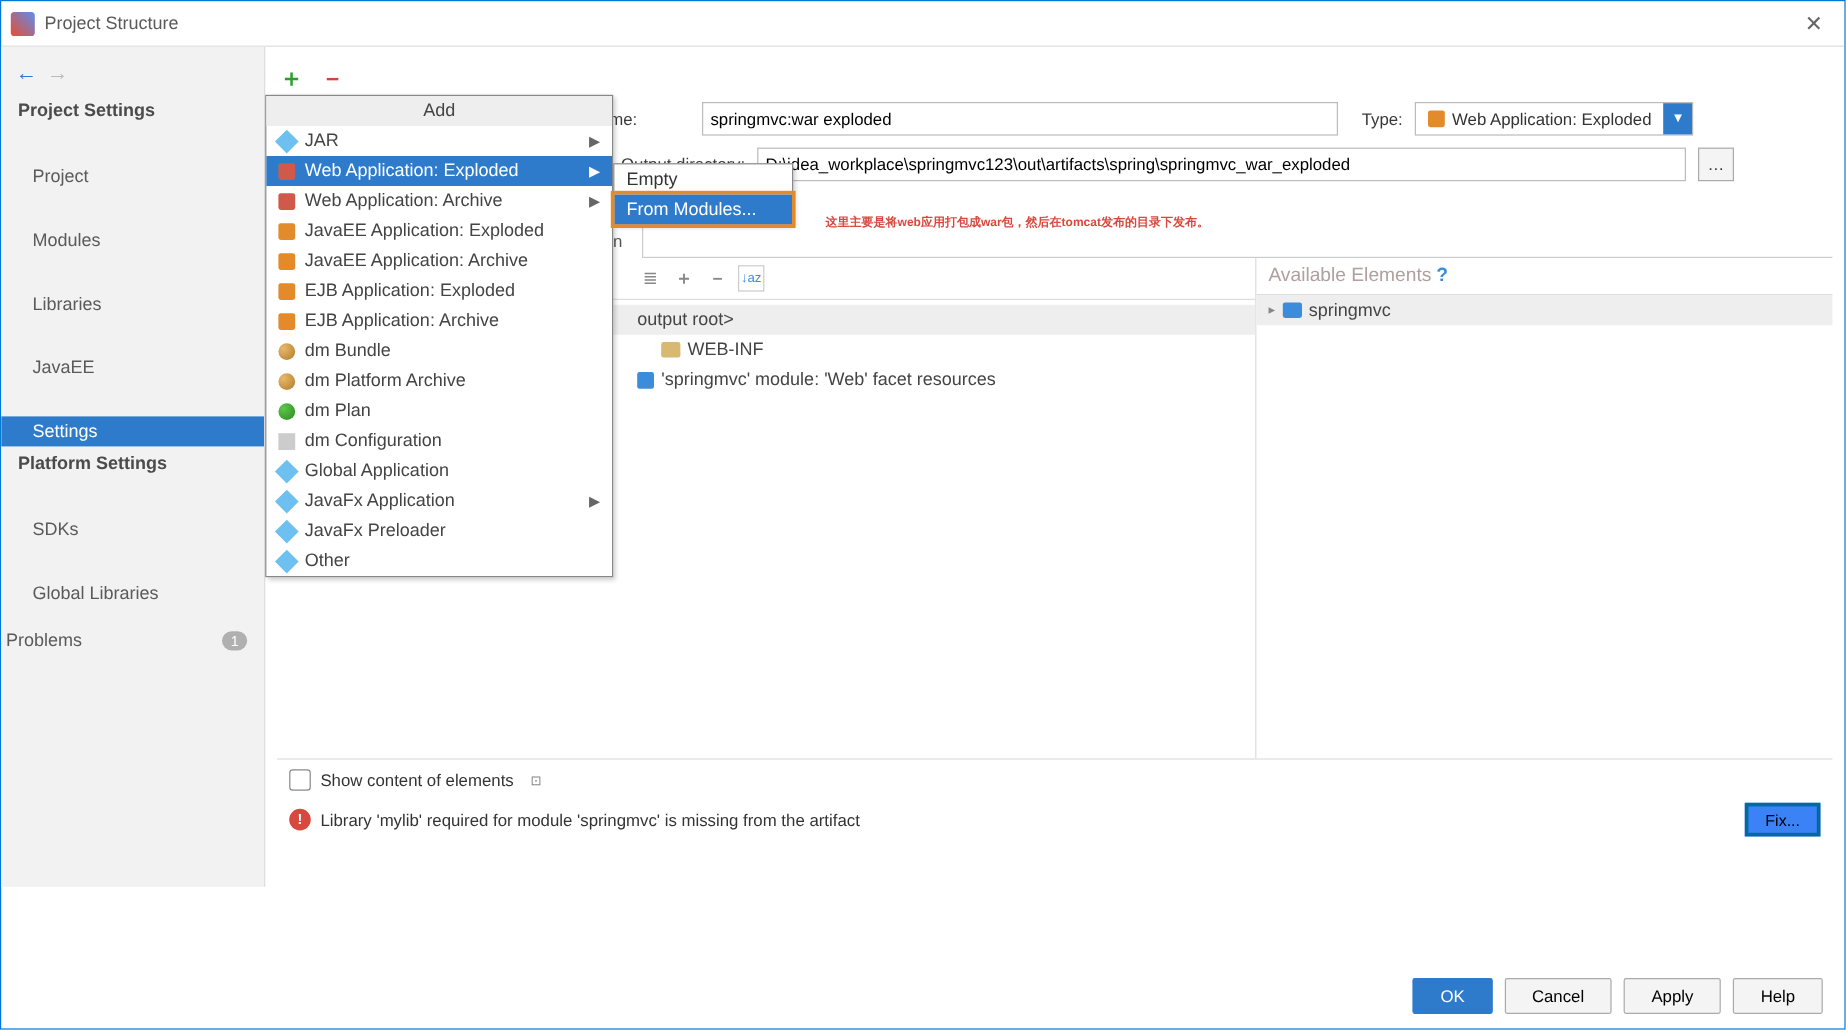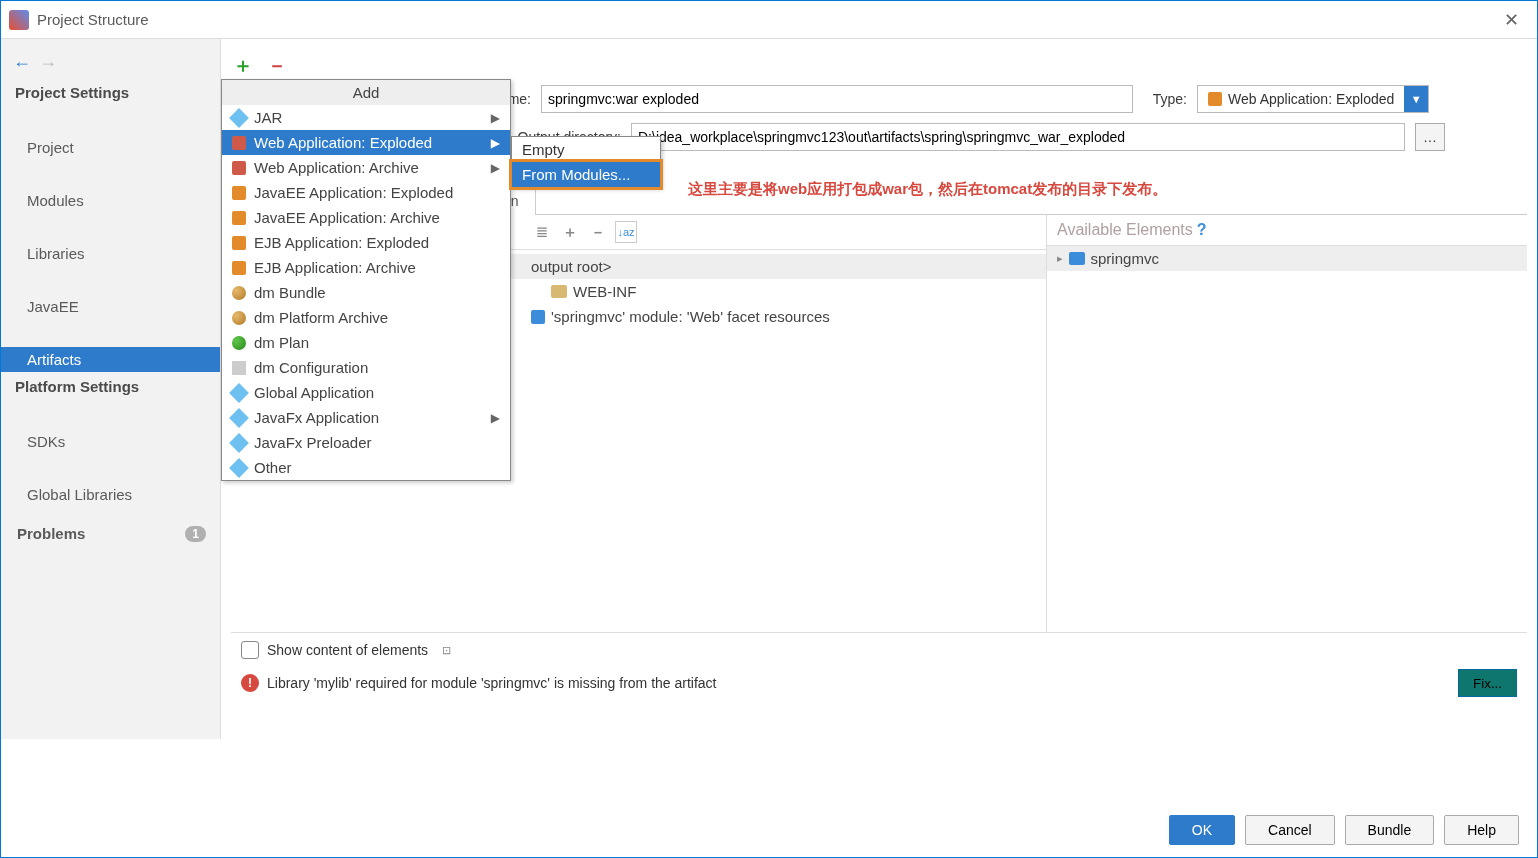--- a/index.html
+++ b/index.html
@@ -10,30 +10,30 @@
 .titlebar .close { font-size: 18px; color: #666; cursor: pointer; padding: 4px 10px; }
 .main { display: flex; height: 700px; position: relative; }
 .sidebar { width: 220px; background: #f2f2f2; padding: 6px 0; border-right: 1px solid #ddd; position: relative; }
 .sidebar .navarrows { padding: 6px 12px; display: flex; gap: 8px; }
 .sidebar .navarrows span { font-size: 18px; color: #bbb; }
 .sidebar .navarrows .active { color: #2e7bcc; }
 .sidebar .section-title { font-weight: bold; color: #4b4b4b; padding: 6px 14px; font-size: 15px; }
 .sidebar .item { padding: 4px 14px 4px 26px; font-size: 15px; color: #5a5a5a; cursor: pointer; display: flex; align-items: center; justify-content: space-between; margin-top: 28px; }
 .sidebar .item.selected { background: #2e7bcc; color: #fff; }
 .sidebar .badge { background: #b0b0b0; color: #fff; border-radius: 10px; font-size: 12px; padding: 1px 7px; }
-.sidebar .item.problems { display: flex; justify-content: space-between; padding-left: 4px; color: #5a5a5a; font-weight: bold; margin-top: 14px; margin-left: 12px; }
+.sidebar .item.problems { display: flex; justify-content: space-between; padding-left: 4px; color: #5a5a5a; font-weight: normal; margin-top: 14px; }
 .content { flex: 1; position: relative; padding: 14px 10px 10px 10px; }
 .toolbar-top { display: flex; align-items: center; gap: 10px; margin-bottom: 8px; }
 .icon-btn { width: 24px; height: 24px; display: inline-flex; align-items: center; justify-content: center; font-size: 20px; cursor: pointer; }
 .plus { color: #2aa02a; font-weight: bold; }
 .minus { color: #c44; font-weight: bold; }
 .row { display: flex; align-items: center; gap: 10px; margin-bottom: 10px; }
 .row .label { min-width: 60px; color: #3a3a3a; text-align: right; }
 .row input[type=text] { height: 28px; border: 1px solid #bbb; padding: 2px 6px; font-size: 14px; }
-.name-input { width: 592px; }
+.name-input { width: 530px; margin-left: 44px; }
 .type-select { display: flex; align-items: center; border: 1px solid #bbb; height: 28px; }
 .type-select .inner { padding: 2px 10px; display: flex; align-items: center; gap: 6px; }
 .type-select .dd { width: 24px; height: 26px; background: #2e7bcc; color: #fff; display: flex; align-items: center; justify-content: center; font-size: 11px; }
 .outdir-input { width: 774px; }
 .browse { width: 30px; height: 28px; border: 1px solid #aaa; background: #f4f4f4; display: flex; align-items: center; justify-content: center; font-size: 14px; cursor: pointer; }
 .checkbox-row { display: flex; align-items: center; gap: 8px; margin-bottom: 6px; }
 .checkbox { width: 18px; height: 18px; border: 1px solid #888; border-radius: 3px; display: inline-flex; align-items: center; justify-content: center; font-size: 13px; color: #333; }
 .tabs { border-bottom: 1px solid #ccc; display: flex; gap: 0; margin-top: 4px; }
 .tab { padding: 6px 16px; border: 1px solid #ccc; border-bottom: none; background: #eee; font-size: 14px; color: #555; cursor: pointer; }
 .tab.active { background: #fff; border-top: 1px solid #bbb; position: relative; top: 1px; }
@@ -46,40 +46,40 @@
 .tree-row { display: flex; align-items: center; gap: 6px; padding: 4px 10px; font-size: 15px; color: #444; }
 .tree-row.root { background: #eee; }
 .tree-row.child { padding-left: 30px; }
 .folder-icon { width: 16px; height: 13px; background: #d9b872; border-radius: 2px; display: inline-block; }
 .module-icon { width: 14px; height: 14px; background: #3b8ddb; display: inline-block; border-radius: 2px; }
 .avail-header { padding: 6px 10px; font-size: 16px; color: #b0a0a0; border-bottom: 1px solid #ddd; display: flex; align-items: center; gap: 4px; }
 .avail-header .q { color: #3b8ddb; font-weight: bold; }
 .bottom-area { padding: 8px 10px; }
 .error-row { display: flex; align-items: center; gap: 8px; margin-top: 10px; }
 .error-icon { width: 18px; height: 18px; border-radius: 50%; background: #d7493f; color: #fff; display: flex; align-items: center; justify-content: center; font-size: 12px; font-weight: bold; }
-.fix-btn { margin-left: auto; padding: 4px 14px; border: 1px solid #0369a1; background: #0f766e; cursor: pointer; height: 28px; }
+.fix-btn { margin-left: auto; padding: 4px 14px; border: 3px solid #0369a1; background: #3b82f6; cursor: pointer; height: 28px; }
 .dialog-buttons { position: absolute; bottom: 12px; right: 18px; display: flex; gap: 10px; }
 .btn { padding: 6px 22px; border: 1px solid #aaa; background: #f4f4f4; cursor: pointer; font-size: 14px; border-radius: 2px; }
 .btn.primary { background: #2e7bcc; color: #ffffff; border-color: #2e7bcc; }
 
 .popup { position: absolute; left: 220px; top: 78px; width: 290px; background: #fff; border: 1px solid #888; box-shadow: 2px 2px 4px rgba(0,0,0,0.2); z-index: 10; }
 .popup .title { text-align: center; background: #eee; padding: 4px 0; font-size: 15px; color: #444; }
 .popup .mi { display: flex; align-items: center; gap: 8px; padding: 4px 10px; font-size: 15px; color: #444; cursor: pointer; position: relative; }
 .popup .mi .arrow { margin-left: auto; font-size: 12px; color: #666; }
 .popup .mi.selected { background: #2e7bcc; color: #fff; }
 .popup .mi.selected .arrow { color: #fff; }
 .diamond { width: 14px; height: 14px; transform: rotate(45deg); background: #6ec0f0; display: inline-block; }
 .gift { width: 14px; height: 14px; background: #e38b2a; display: inline-block; border-radius: 2px; }
 .giftr { background: #d05a4a; }
 .orb { width: 14px; height: 14px; border-radius: 50%; background: radial-gradient(circle at 30% 30%, #e8b96a, #b07a2a); display: inline-block; }
 .green { background: radial-gradient(circle at 30% 30%, #5fc64b, #2a8a1e); }
 .submenu { position: absolute; left: 510px; top: 135px; width: 150px; background: #fff; border: 1px solid #888; box-shadow: 2px 2px 4px rgba(0,0,0,0.2); z-index: 11; }
 .submenu .mi { padding: 4px 10px; font-size: 15px; cursor: pointer; }
 .submenu .mi.highlight { background: #2e7bcc; color: #fff; outline: 3px solid #e38b2a; }
-.annotation { position: absolute; left: 683px; top: 175px; color: #d7493f; font-weight: bold; font-size: 15px; line-height: 1.5; background: #fff; padding: 2px 4px; z-index: 12; }
+.annotation { position: absolute; left: 683px; top: 175px; color: #d7493f; font-weight: bold; font-size: 10px; line-height: 1.5; background: #fff; padding: 2px 4px; z-index: 12; }
 </style>
 </head>
 <body>
 
 <div class="titlebar">
   <span class="logo"></span>
   <span class="title">Project Structure</span>
   <span class="close">✕</span>
 </div>
 
@@ -87,21 +87,21 @@
   <div class="sidebar">
     <div class="navarrows">
       <span class="active">←</span>
       <span>→</span>
     </div>
     <div class="section-title">Project Settings</div>
     <div class="item">Project</div>
     <div class="item">Modules</div>
     <div class="item">Libraries</div>
     <div class="item">JavaEE</div>
-    <div class="item selected">Artifacts</div>
+    <div class="item selected">Settings</div>
     <div class="section-title">Platform Settings</div>
     <div class="item">SDKs</div>
     <div class="item">Global Libraries</div>
     <div class="item problems">
       <span>Problems</span>
       <span class="badge">1</span>
     </div>
   </div>
 
   <div class="content">
@@ -259,15 +259,15 @@
 <div class="submenu">
   <div class="mi">Empty</div>
   <div class="mi highlight">From Modules...</div>
 </div>
 
 <div class="annotation">这里主要是将web应用打包成war包，然后在tomcat发布的目录下发布。</div>
 
 <div class="dialog-buttons">
   <button class="btn primary">OK</button>
   <button class="btn">Cancel</button>
-  <button class="btn">Bundle</button>
+  <button class="btn">Apply</button>
   <button class="btn">Help</button>
 </div>
 
 </body></html>

